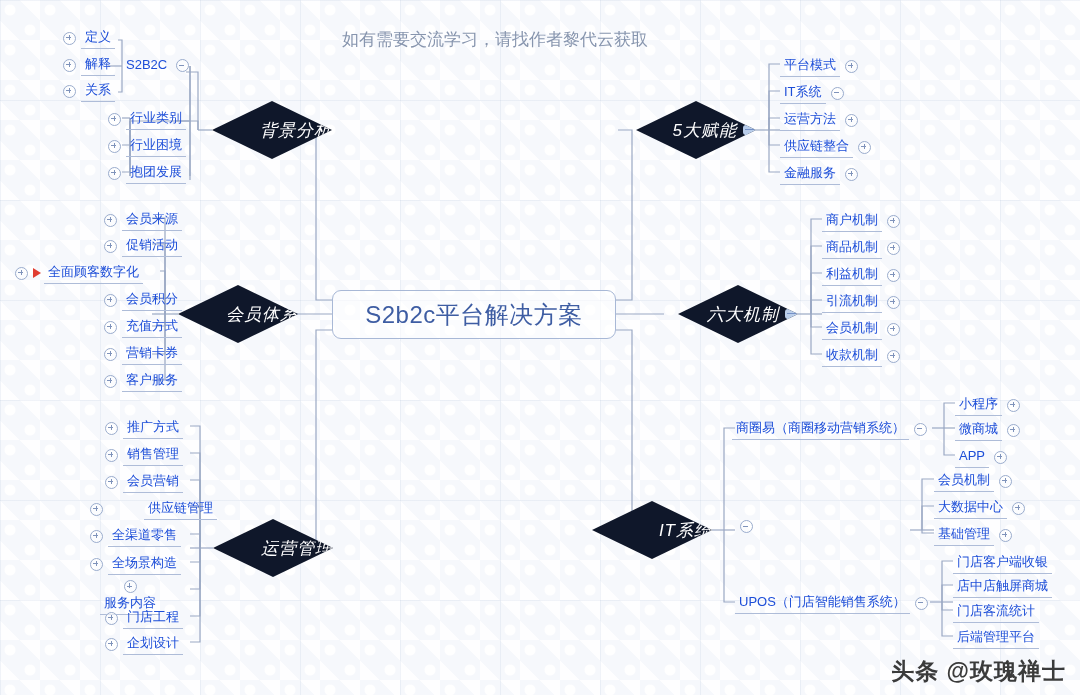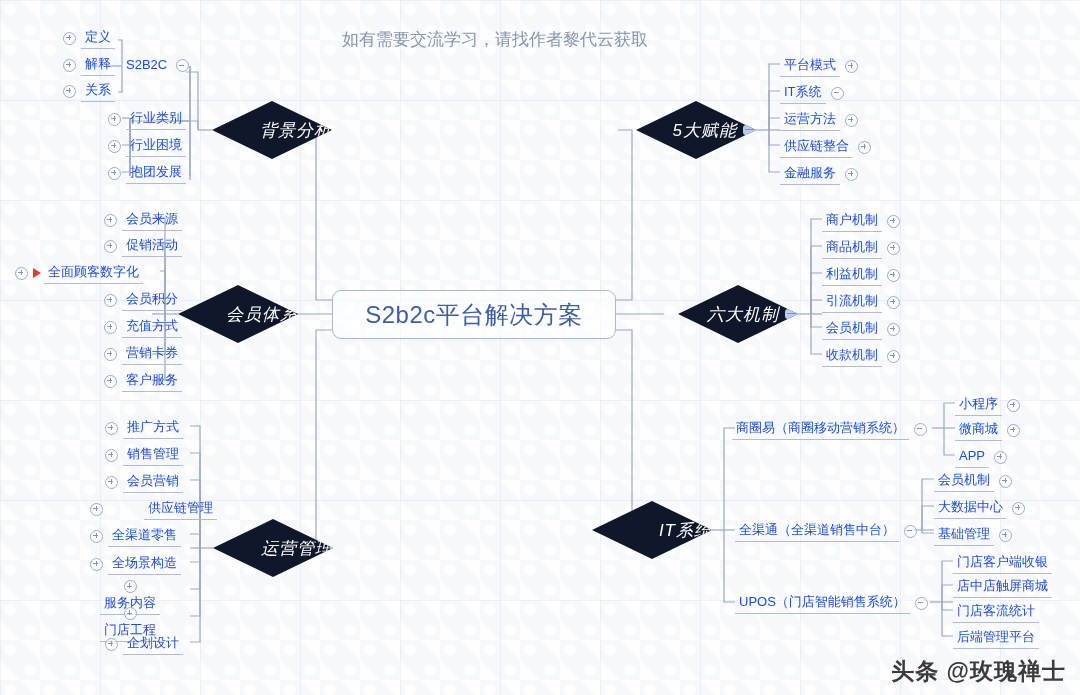--- a/index.html
+++ b/index.html
@@ -304,21 +304,21 @@
   <span class="txt">全渠道零售</span>
 </div>
 <div class="node leaf" style="left:85px;top:553px;">
   <span class="ic plus"></span>
   <span class="txt">全场景构造</span>
 </div>
 <div class="node leaf" style="left:100px;top:580px;flex-direction:column;">
   <span class="ic plus"></span>
   <span class="txt">服务内容</span>
 </div>
-<div class="node leaf" style="left:100px;top:607px;flex-direction:column;">
+<div class="node leaf" style="left:100px;top:607px;">
   <span class="ic plus"></span>
   <span class="txt">门店工程</span>
 </div>
 <div class="node leaf" style="left:100px;top:633px;">
   <span class="ic plus"></span>
   <span class="txt">企划设计</span>
 </div>
 
 <div class="node diamond" style="left:636px;top:101px;width:120px;height:58px;">
   <span class="dlabel">5大赋能</span>
@@ -393,21 +393,20 @@
 <div class="node leaf r" style="left:955px;top:419px;">
   <span class="txt">微商城</span>
   <span class="ic plus"></span>
 </div>
 <div class="node leaf r" style="left:955px;top:446px;">
   <span class="txt">APP</span>
   <span class="ic plus"></span>
 </div>
 
 <div class="node leaf r" style="left:735px;top:520px;">
-  <span class="txt nb">全渠通（全渠道销售中台）</span>
   <span class="ic"></span>
 </div>
 <div class="node leaf r" style="left:934px;top:470px;">
   <span class="txt nb">会员机制</span>
   <span class="ic plus"></span>
 </div>
 <div class="node leaf r" style="left:934px;top:497px;">
   <span class="txt">大数据中心</span>
   <span class="ic plus"></span>
 </div>

